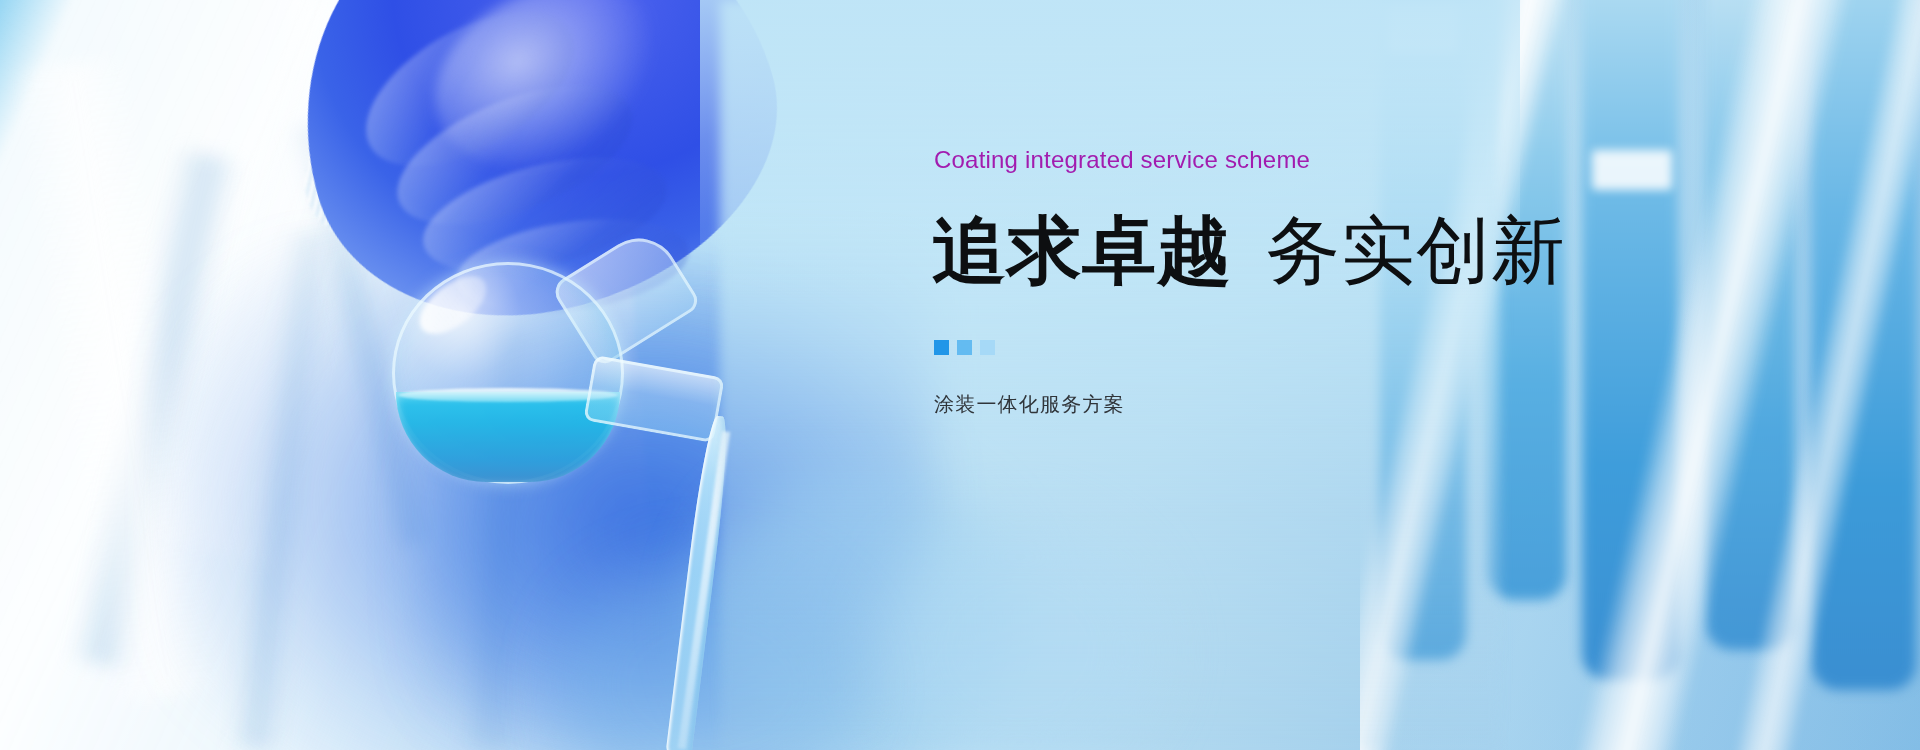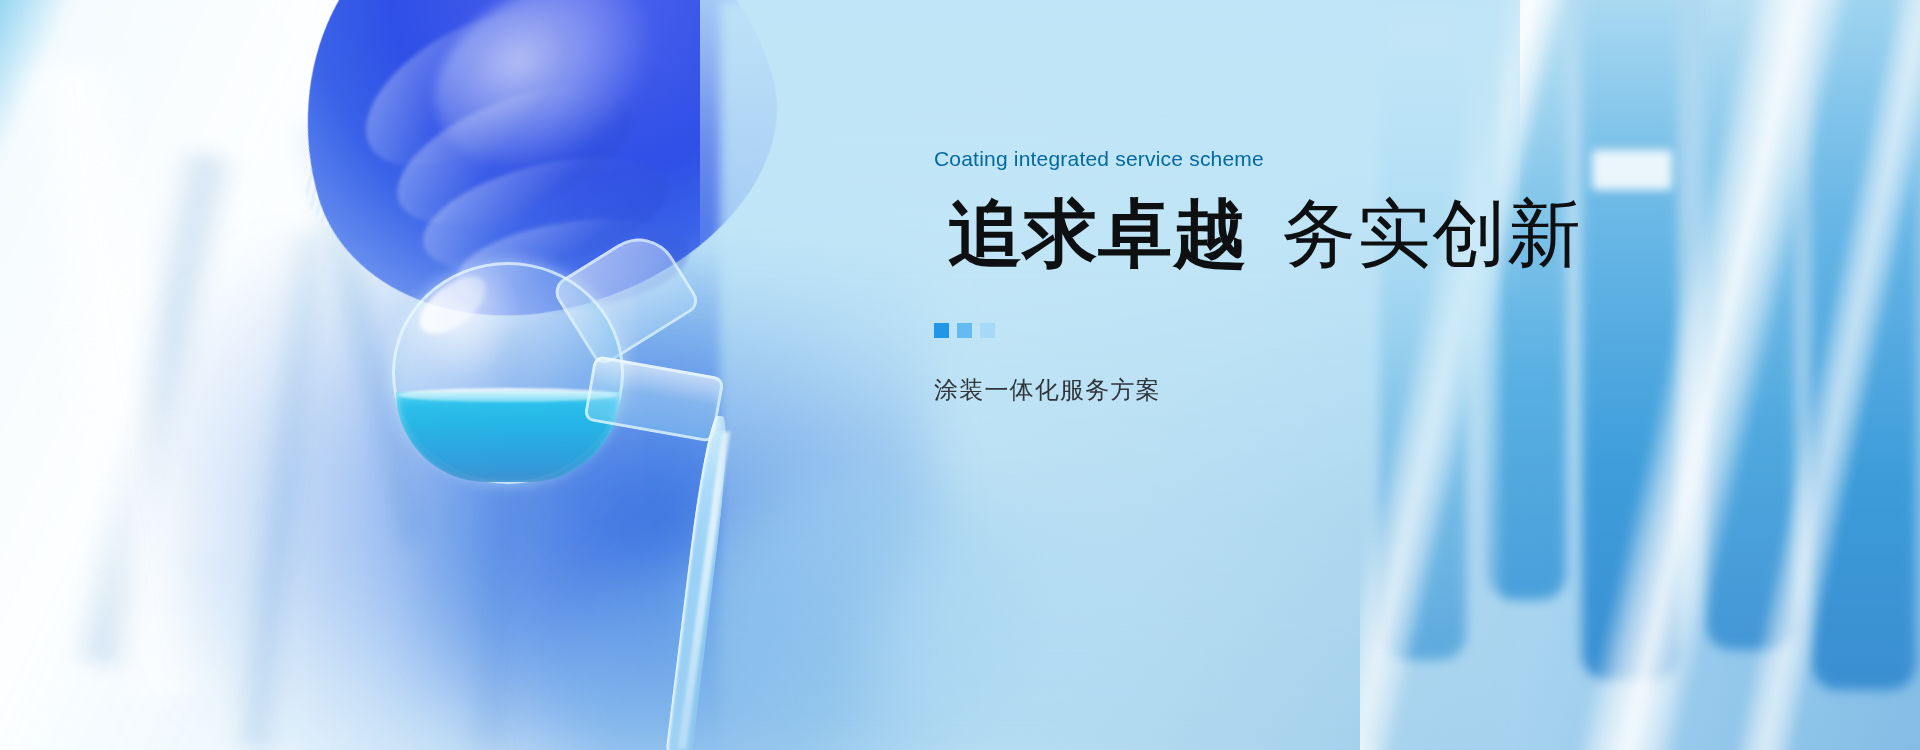--- a/index.html
+++ b/index.html
@@ -290,29 +290,29 @@
 
   
   .content {
     position: absolute;
     left: 932px;
     top: 148px;
     width: 760px;
     z-index: 40;
   }
   .eyebrow {
-    font-size: 21px;
-    color: #0369a1;
+    font-size: 24px;
+    color: #a21caf;
     letter-spacing: .2px;
     line-height: 1;
-    margin: 0 0 20px 2px;
+    margin: 0 0 34px 2px;
     white-space: nowrap;
   }
   .headline {
-    margin: 16px;
+    margin: 0;
     line-height: 1.22;
     white-space: nowrap;
   }
   .hl-line {
     display: block;
     font-size: 74px;
     color: #0d0f11;
     letter-spacing: 1px;
   }
   .hl-bold   { font-weight: 700; }
@@ -321,21 +321,21 @@
 
   .dots {
     display: flex;
     gap: 8px;
     margin: 44px 0 0 2px;
   }
   .dot { width: 15px; height: 15px; }
 
   .caption {
     margin: 36px 0 0 2px;
-    font-size: 24px;
+    font-size: 20px;
     color: #30353a;
     letter-spacing: 1.2px;
     white-space: nowrap;
   }
 </style>
 </head>
 <body>
 
 <div class="banner">
 

